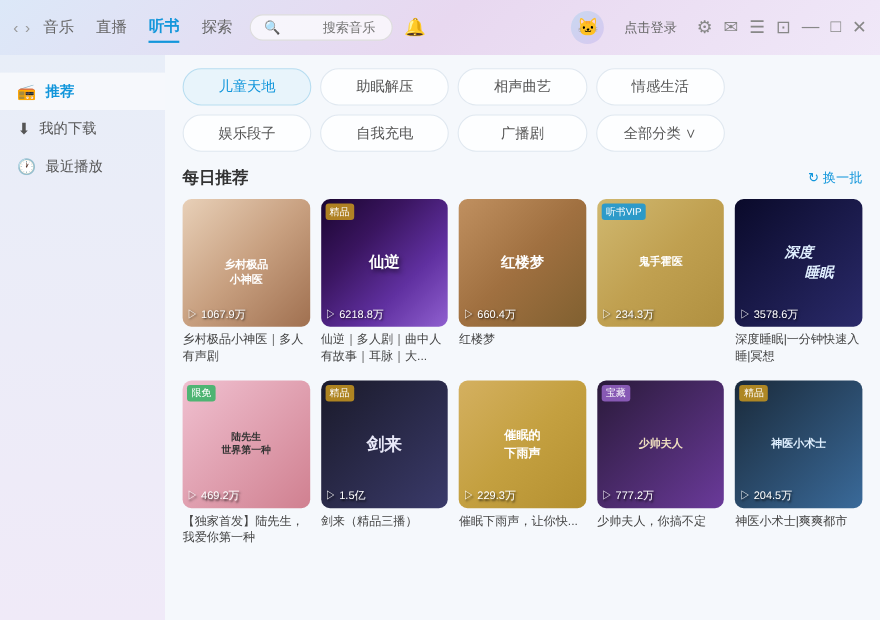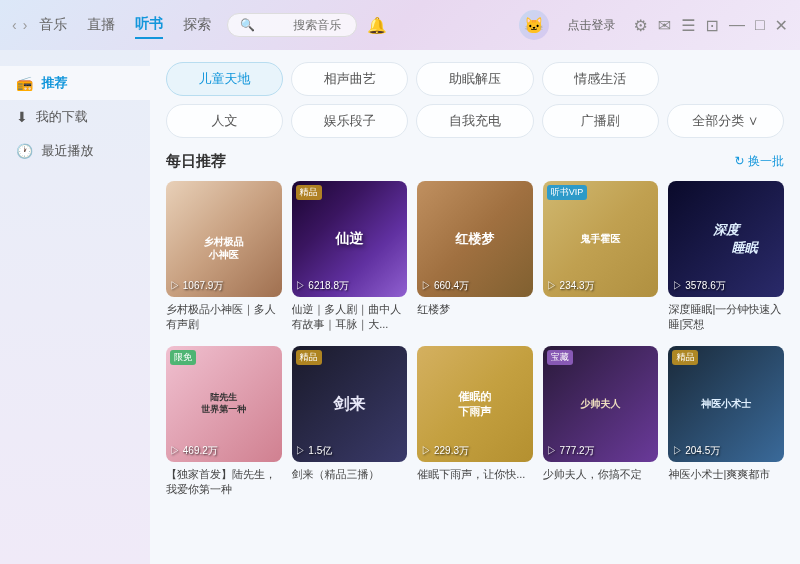--- a/index.html
+++ b/index.html
@@ -310,27 +310,26 @@
     <div class="sidebar-item">
       <span class="sidebar-icon">🕐</span>
       <span>最近播放</span>
     </div>
   </div>
 
   <div class="content">
 
     <div class="category-tabs">
       <div class="category-tab active">儿童天地</div>
+      <div class="category-tab">助眠解压</div>
       <div class="category-tab">相声曲艺</div>
-      <div class="category-tab">助眠解压</div>
       <div class="category-tab">情感生活</div>
     </div>
 
     <div class="category-row2">
-      <div class="category-tab">人文</div>
       <div class="category-tab">娱乐段子</div>
       <div class="category-tab">自我充电</div>
       <div class="category-tab">广播剧</div>
       <div class="category-tab">全部分类 ∨</div>
     </div>
 
     <div class="section-header">
       <span class="section-title">每日推荐</span>
       <span class="refresh-btn">↻ 换一批</span>
     </div>

